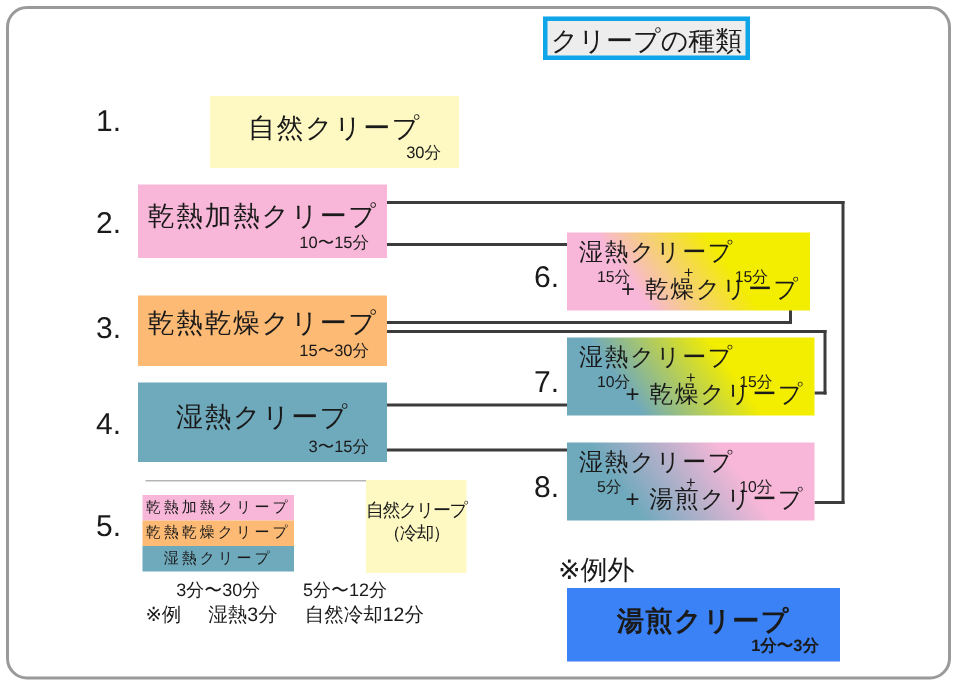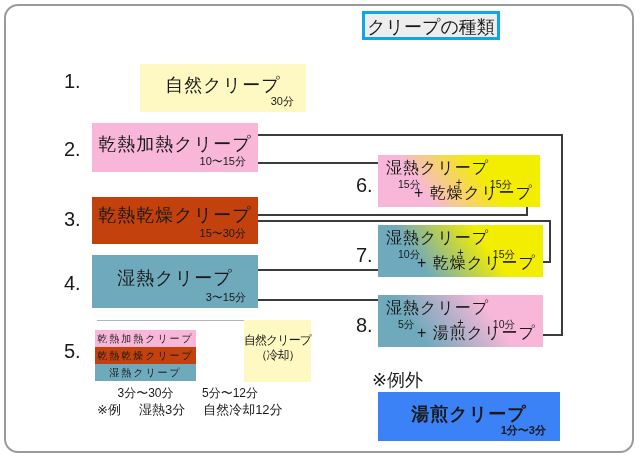--- a/index.html
+++ b/index.html
@@ -9,21 +9,21 @@
          border:2px solid #9a9a9a;border-radius:14px;box-sizing:border-box;}
   .abs{position:absolute;box-sizing:border-box;}
   .title-box{border:3px solid #0ea5e9;background:#ededed;text-align:center;
              font-size:18px;line-height:27px;}
   .num{font-size:20px;line-height:22px;}
   .pbox{text-align:center;}
   .pbox .lbl{display:block;padding-top:9px;font-size:18px;letter-spacing:1px;}
   .pbox .dur{position:absolute;right:12px;bottom:3px;font-size:11px;letter-spacing:0;}
   .bg-gray{background:#fef9c3;margin-left:48px;}
   .bg-pink{background:#f8b7d8;}
-  .bg-yellow{background:#c2410c;}
+  .bg-yellow{background:#fdba74;}
   .bg-teal{background:#6fa9bc;}
   .bg-green{background:#3b82f6;font-weight:bold;}
   .grad-pink-yellow{background:linear-gradient(55deg,#f8b7d8 28%,#f3ed00 65%);}
   .grad-teal-yellow{background:linear-gradient(55deg,#6fa9bc 25%,#f3ed00 65%);}
   .grad-teal-pink{background:linear-gradient(55deg,#6fa9bc 25%,#f8b7d8 68%);}
   .mini{font-size:10px;line-height:17px;text-align:center;letter-spacing:2px;}
   .sidebox{text-align:center;font-size:12px;line-height:15px;padding-top:13px;letter-spacing:-1px;}
   .small-dur{font-size:12px;text-align:center;}
   .ex-row{font-size:13px;white-space:nowrap;}
   .ex-row span{margin-right:18px;}

